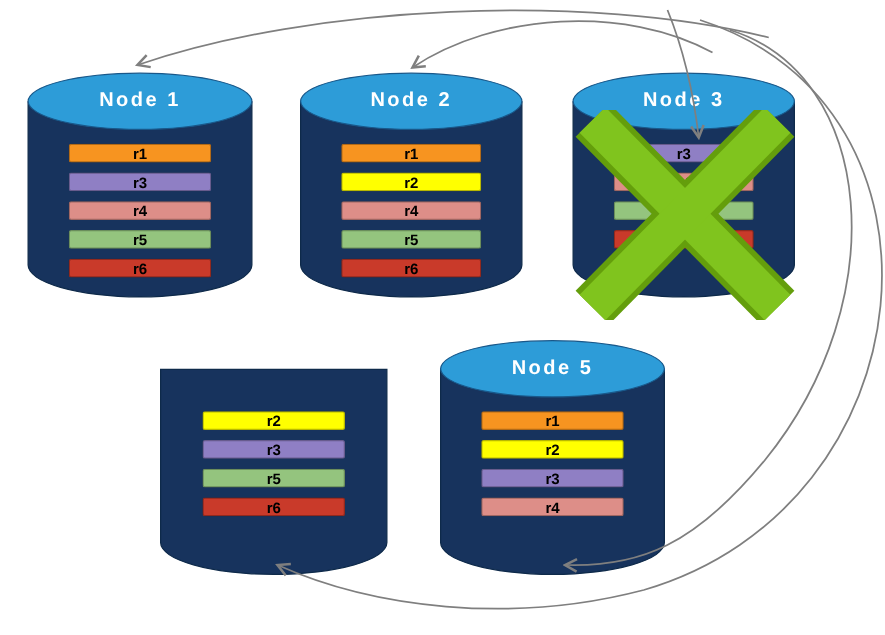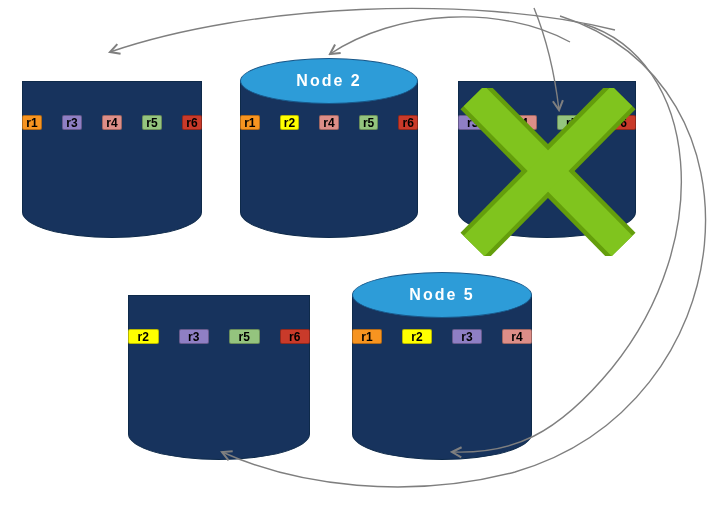--- a/index.html
+++ b/index.html
@@ -15,38 +15,41 @@
   }
   .cyl-top {
     position:absolute; left:0; right:0; top:0; height:46px;
     background:#2d9cd8; border:1px solid #19588a; border-radius:50%;
     box-sizing:border-box; display:flex; align-items:center; justify-content:center;
     z-index:2;
   }
   .cyl-title { color:#ffffff; font-weight:700; font-size:16px; letter-spacing:2px; }
   .rows {
     position:absolute; left:0; right:0; top:57px; z-index:2;
-    display:flex; flex-direction:row; gap:20px; align-items:center;
+    display:flex; flex-direction:column; gap:8px; align-items:center;
   }
   .row {
     width:63%; height:15px; line-height:14px; text-align:center;
     font-size:12px; font-weight:700; color:#000;
     border:1px solid rgba(0,0,0,0.28); border-radius:2px; box-sizing:border-box;
   }
   .overlay { position:absolute; left:0; top:0; pointer-events:none; }
   .x-overlay { z-index:5; }
   .arrows-overlay { z-index:6; }
 </style>
 </head>
 <body>
 
 <div class="stage">
 
   <div class="cylinder" style="left:22px;top:58px;width:180px;height:180px;">
     <div class="cyl-body"></div>
+    <div class="cyl-top">
+      <span class="cyl-title">Node 1</span>
+    </div>
     <div class="rows">
       <div class="row" style="background: rgb(247, 148, 32);">r1</div>
       <div class="row" style="background: rgb(143, 127, 196);">r3</div>
       <div class="row" style="background: rgb(221, 142, 136);">r4</div>
       <div class="row" style="background: rgb(148, 196, 126);">r5</div>
       <div class="row" style="background: rgb(201, 58, 42);">r6</div>
     </div>
   </div>
 
   <div class="cylinder" style="left:240px;top:58px;width:178px;height:180px;">
@@ -58,20 +61,23 @@
       <div class="row" style="background: rgb(247, 148, 32);">r1</div>
       <div class="row" style="background: rgb(255, 255, 0);">r2</div>
       <div class="row" style="background: rgb(221, 142, 136);">r4</div>
       <div class="row" style="background: rgb(148, 196, 126);">r5</div>
       <div class="row" style="background: rgb(201, 58, 42);">r6</div>
     </div>
   </div>
 
   <div class="cylinder" style="left:458px;top:58px;width:178px;height:180px;">
     <div class="cyl-body"></div>
+    <div class="cyl-top">
+      <span class="cyl-title">Node 3</span>
+    </div>
     <div class="rows">
       <div class="row" style="background: rgb(143, 127, 196);">r3</div>
       <div class="row" style="background: rgb(221, 142, 136);">r4</div>
       <div class="row" style="background: rgb(148, 196, 126);">r5</div>
       <div class="row" style="background: rgb(201, 58, 42);">r6</div>
     </div>
   </div>
 
   <div class="cylinder" style="left:128px;top:272px;width:182px;height:188px;">
     <div class="cyl-body"></div>

